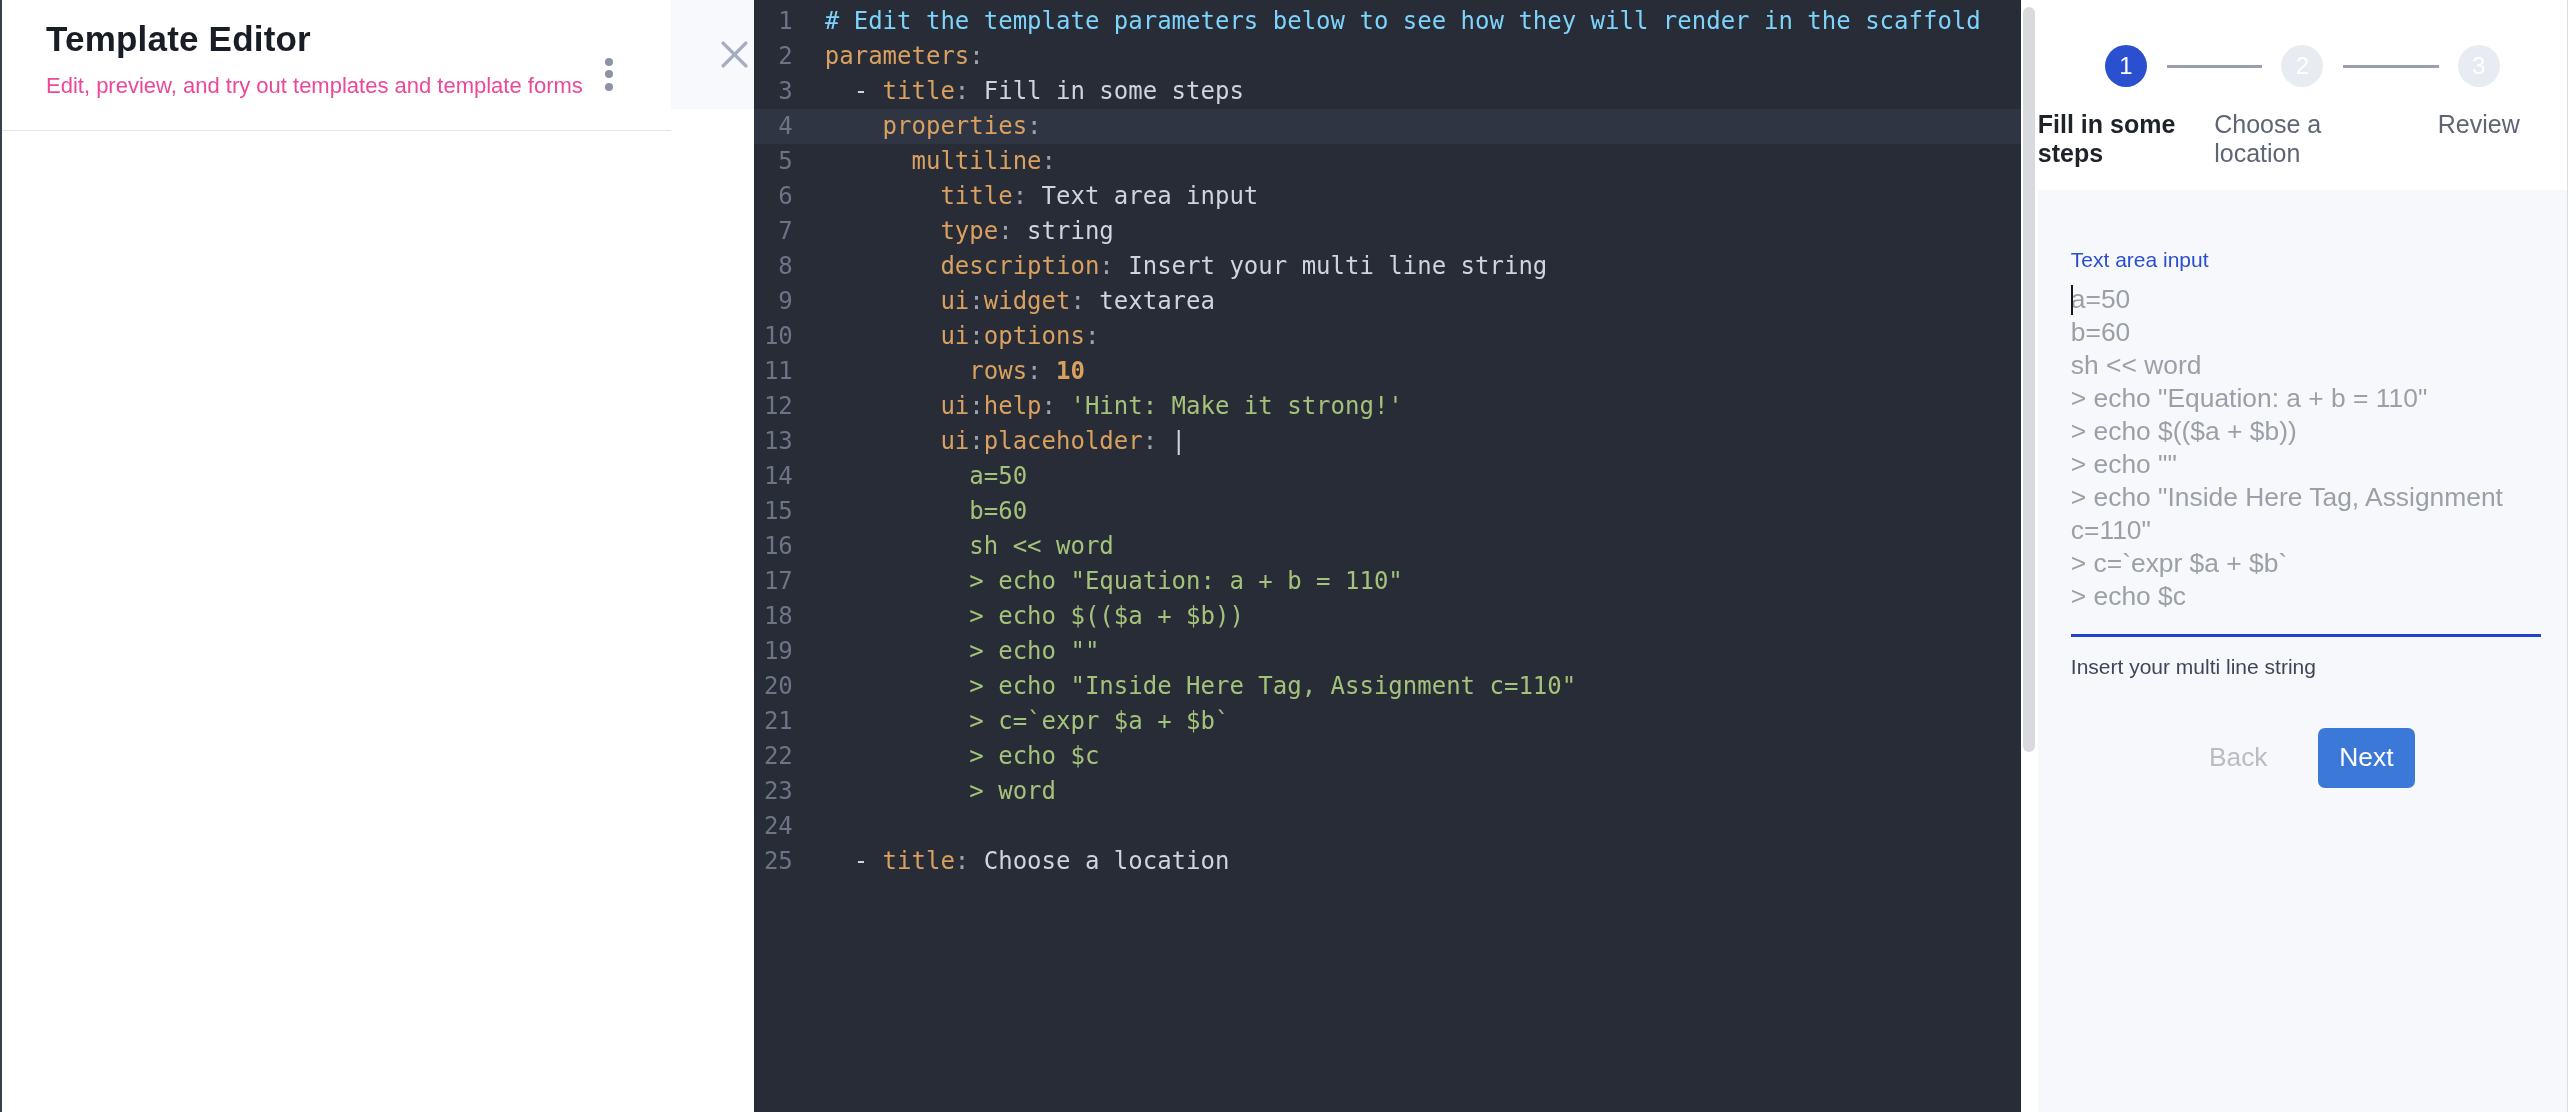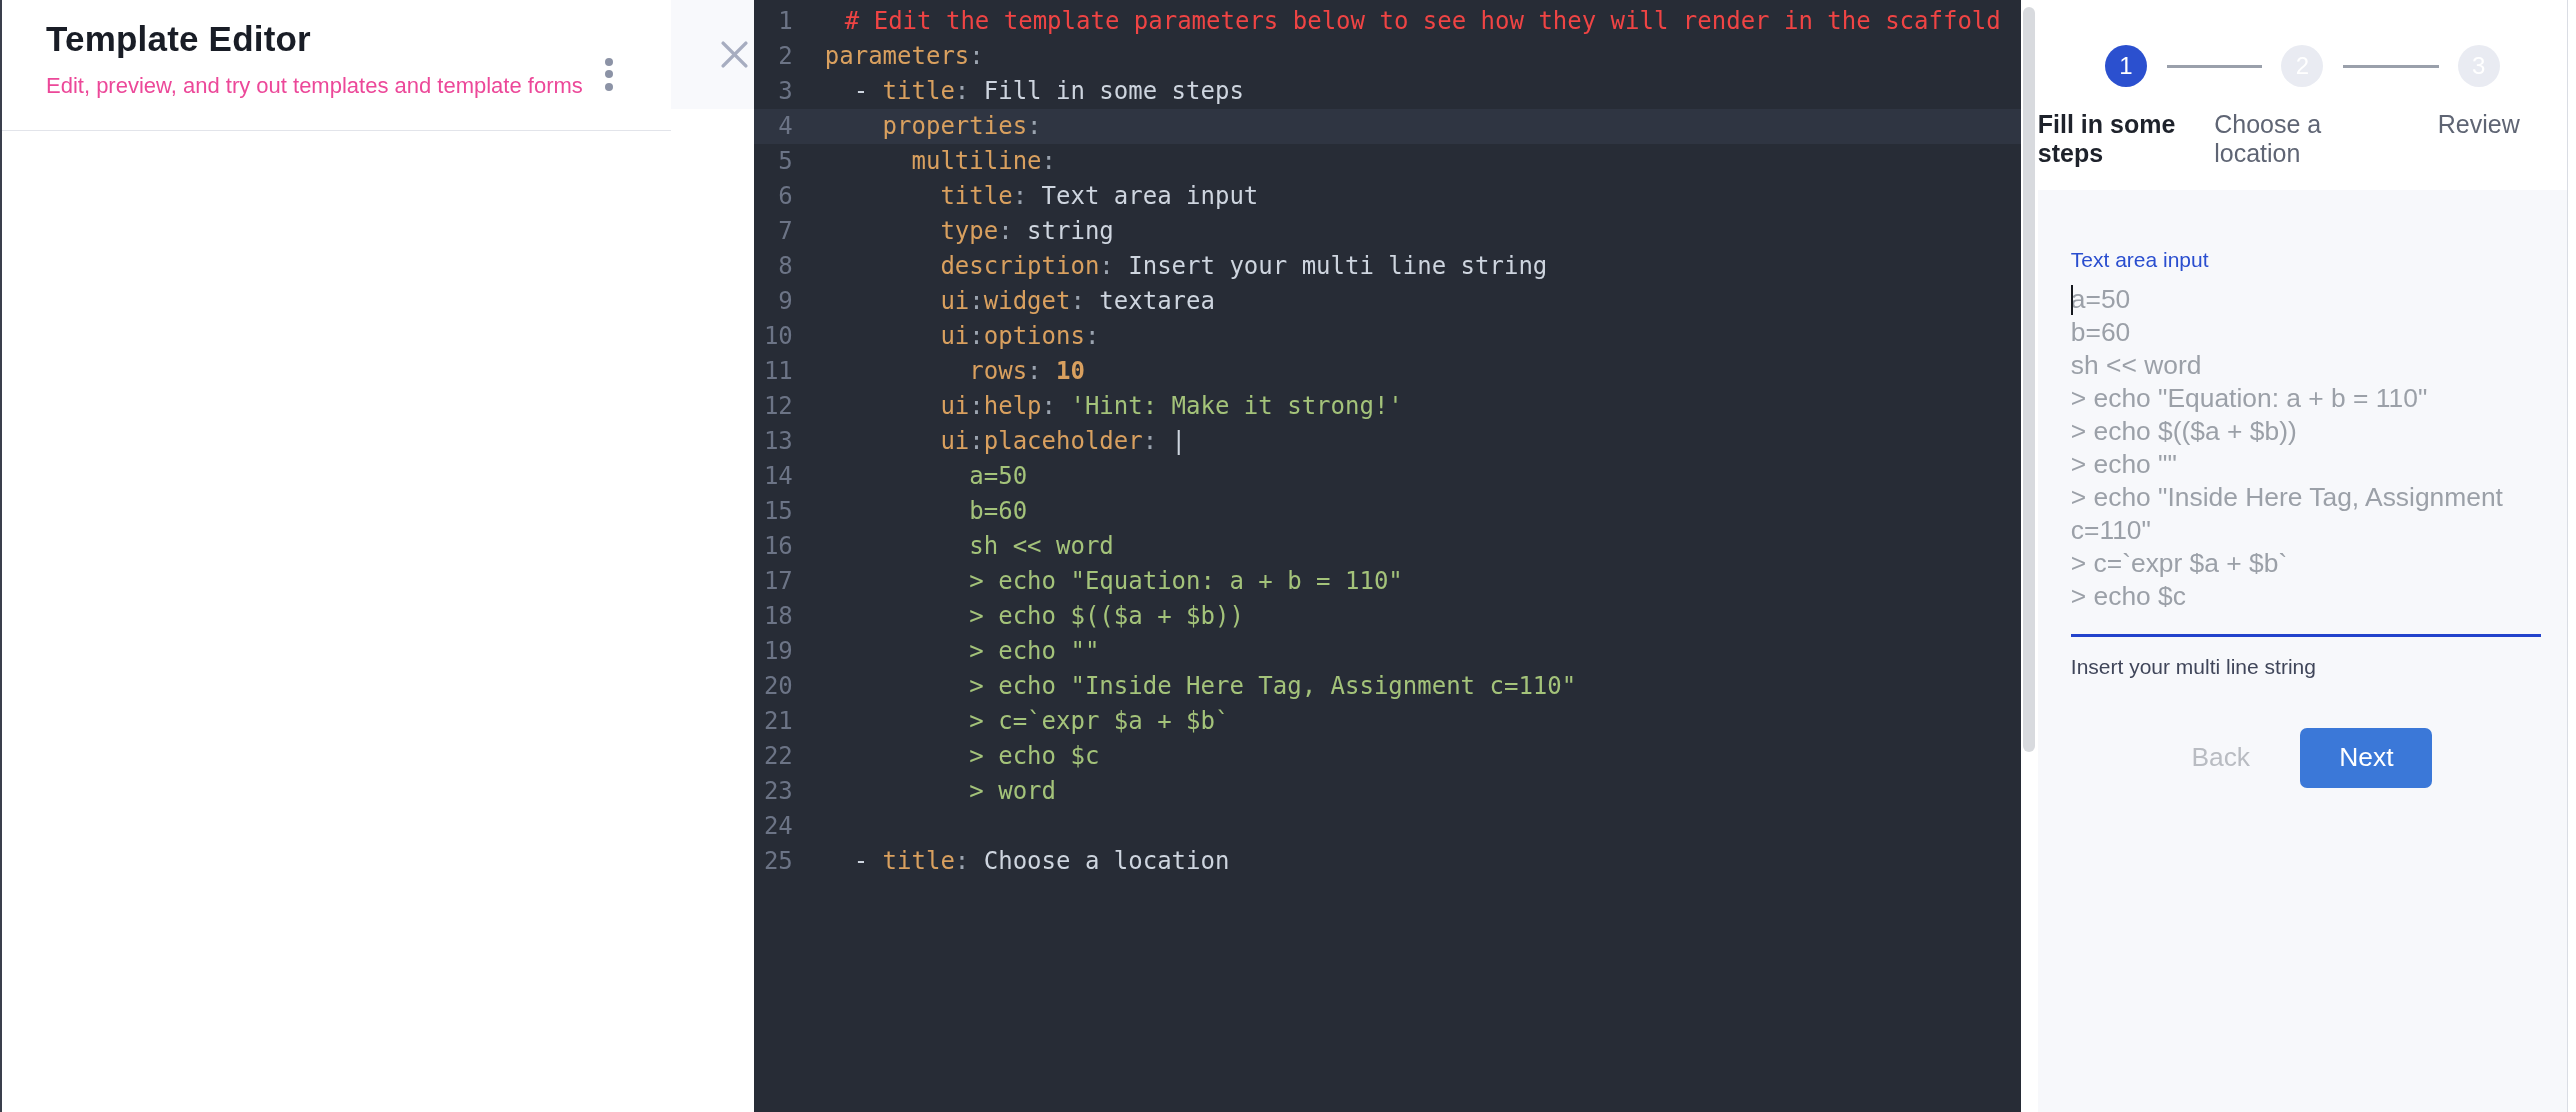--- a/index.html
+++ b/index.html
@@ -29,21 +29,21 @@
   
   .main { flex:1; display:flex; min-height:0; }
 
   
   .editor { width:1267px; background:#272c36; padding-top:3.5px; overflow:hidden;
             font-family:"DejaVu Sans Mono", monospace; font-size:24px; line-height:35px; }
   .code-line { display:flex; height:35px; white-space:pre; }
   .code-line.active { background:#2f3542; }
   .ln { flex:none; width:71px; padding-right:32px; text-align:right; color:#6c7486; user-select:none; }
   .code { flex:1; white-space:pre; overflow:hidden; }
-  .tok-c { color:#ef4444;margin-left:20px; }
+  .tok-c { color:#7dd3fc; }
   .tok-k { color:#d9a05f; }
   .tok-p { color:#9ba4b0; }
   .tok-v { color:#ced5df; }
   .tok-w { color:#ced5df; }
   .tok-s { color:#a4c37a; }
   .tok-n { color:#d9a05f; font-weight:bold; }
 
   
   .editor-scrollbar { width:17px; background:#ffffff; position:relative; }
   .editor-scrollbar .thumb { position:absolute; top:7px; left:1.8px; width:12.3px; height:745px; background:#d8dade; border-radius:7px; cursor:pointer; }
@@ -70,21 +70,21 @@
   .text-cursor { position:absolute; left:0; top:2.6px; width:2.2px; height:30px; background:#15181e; }
   textarea.multiline { display:block; width:100%; height:335px; background:transparent; border:none; outline:none; resize:none;
     font-family:"Liberation Sans", sans-serif; font-size:26.4px; line-height:33px; color:#3c4048; padding:0; overflow:hidden; }
   textarea.multiline::placeholder { color:#9ba0a8; opacity:1; }
   .field-underline { height:3.5px; background:#2343cc; margin-top:16px; }
   .helper { font-size:21px; color:#40465a; }
   .helper.desc { margin-top:17.6px; }
   .helper.hint { margin-top:21px; }
   .actions { display:flex; justify-content:center; align-items:center; gap:38px; margin-top:49px; }
   .btn-back { background:none; border:none; font-size:26.4px; color:#b9bcc2; padding:8.8px 12.3px; cursor:default; }
-  .btn-next { width:132px; height:60px; background:#3b78d8; border:none; border-radius:7px; color:#ffffff; font-size:26.4px; cursor:pointer; }
+  .btn-next { width:97px; height:60px; background:#3b78d8; border:none; border-radius:7px; color:#ffffff; font-size:26.4px; cursor:pointer; }
 </style>
 </head>
 <body>
 
 <div class="page">
 
   <div class="header">
     <div>
       <h1>Template Editor</h1>
       <div class="subtitle">Edit, preview, and try out templates and template forms</div>

